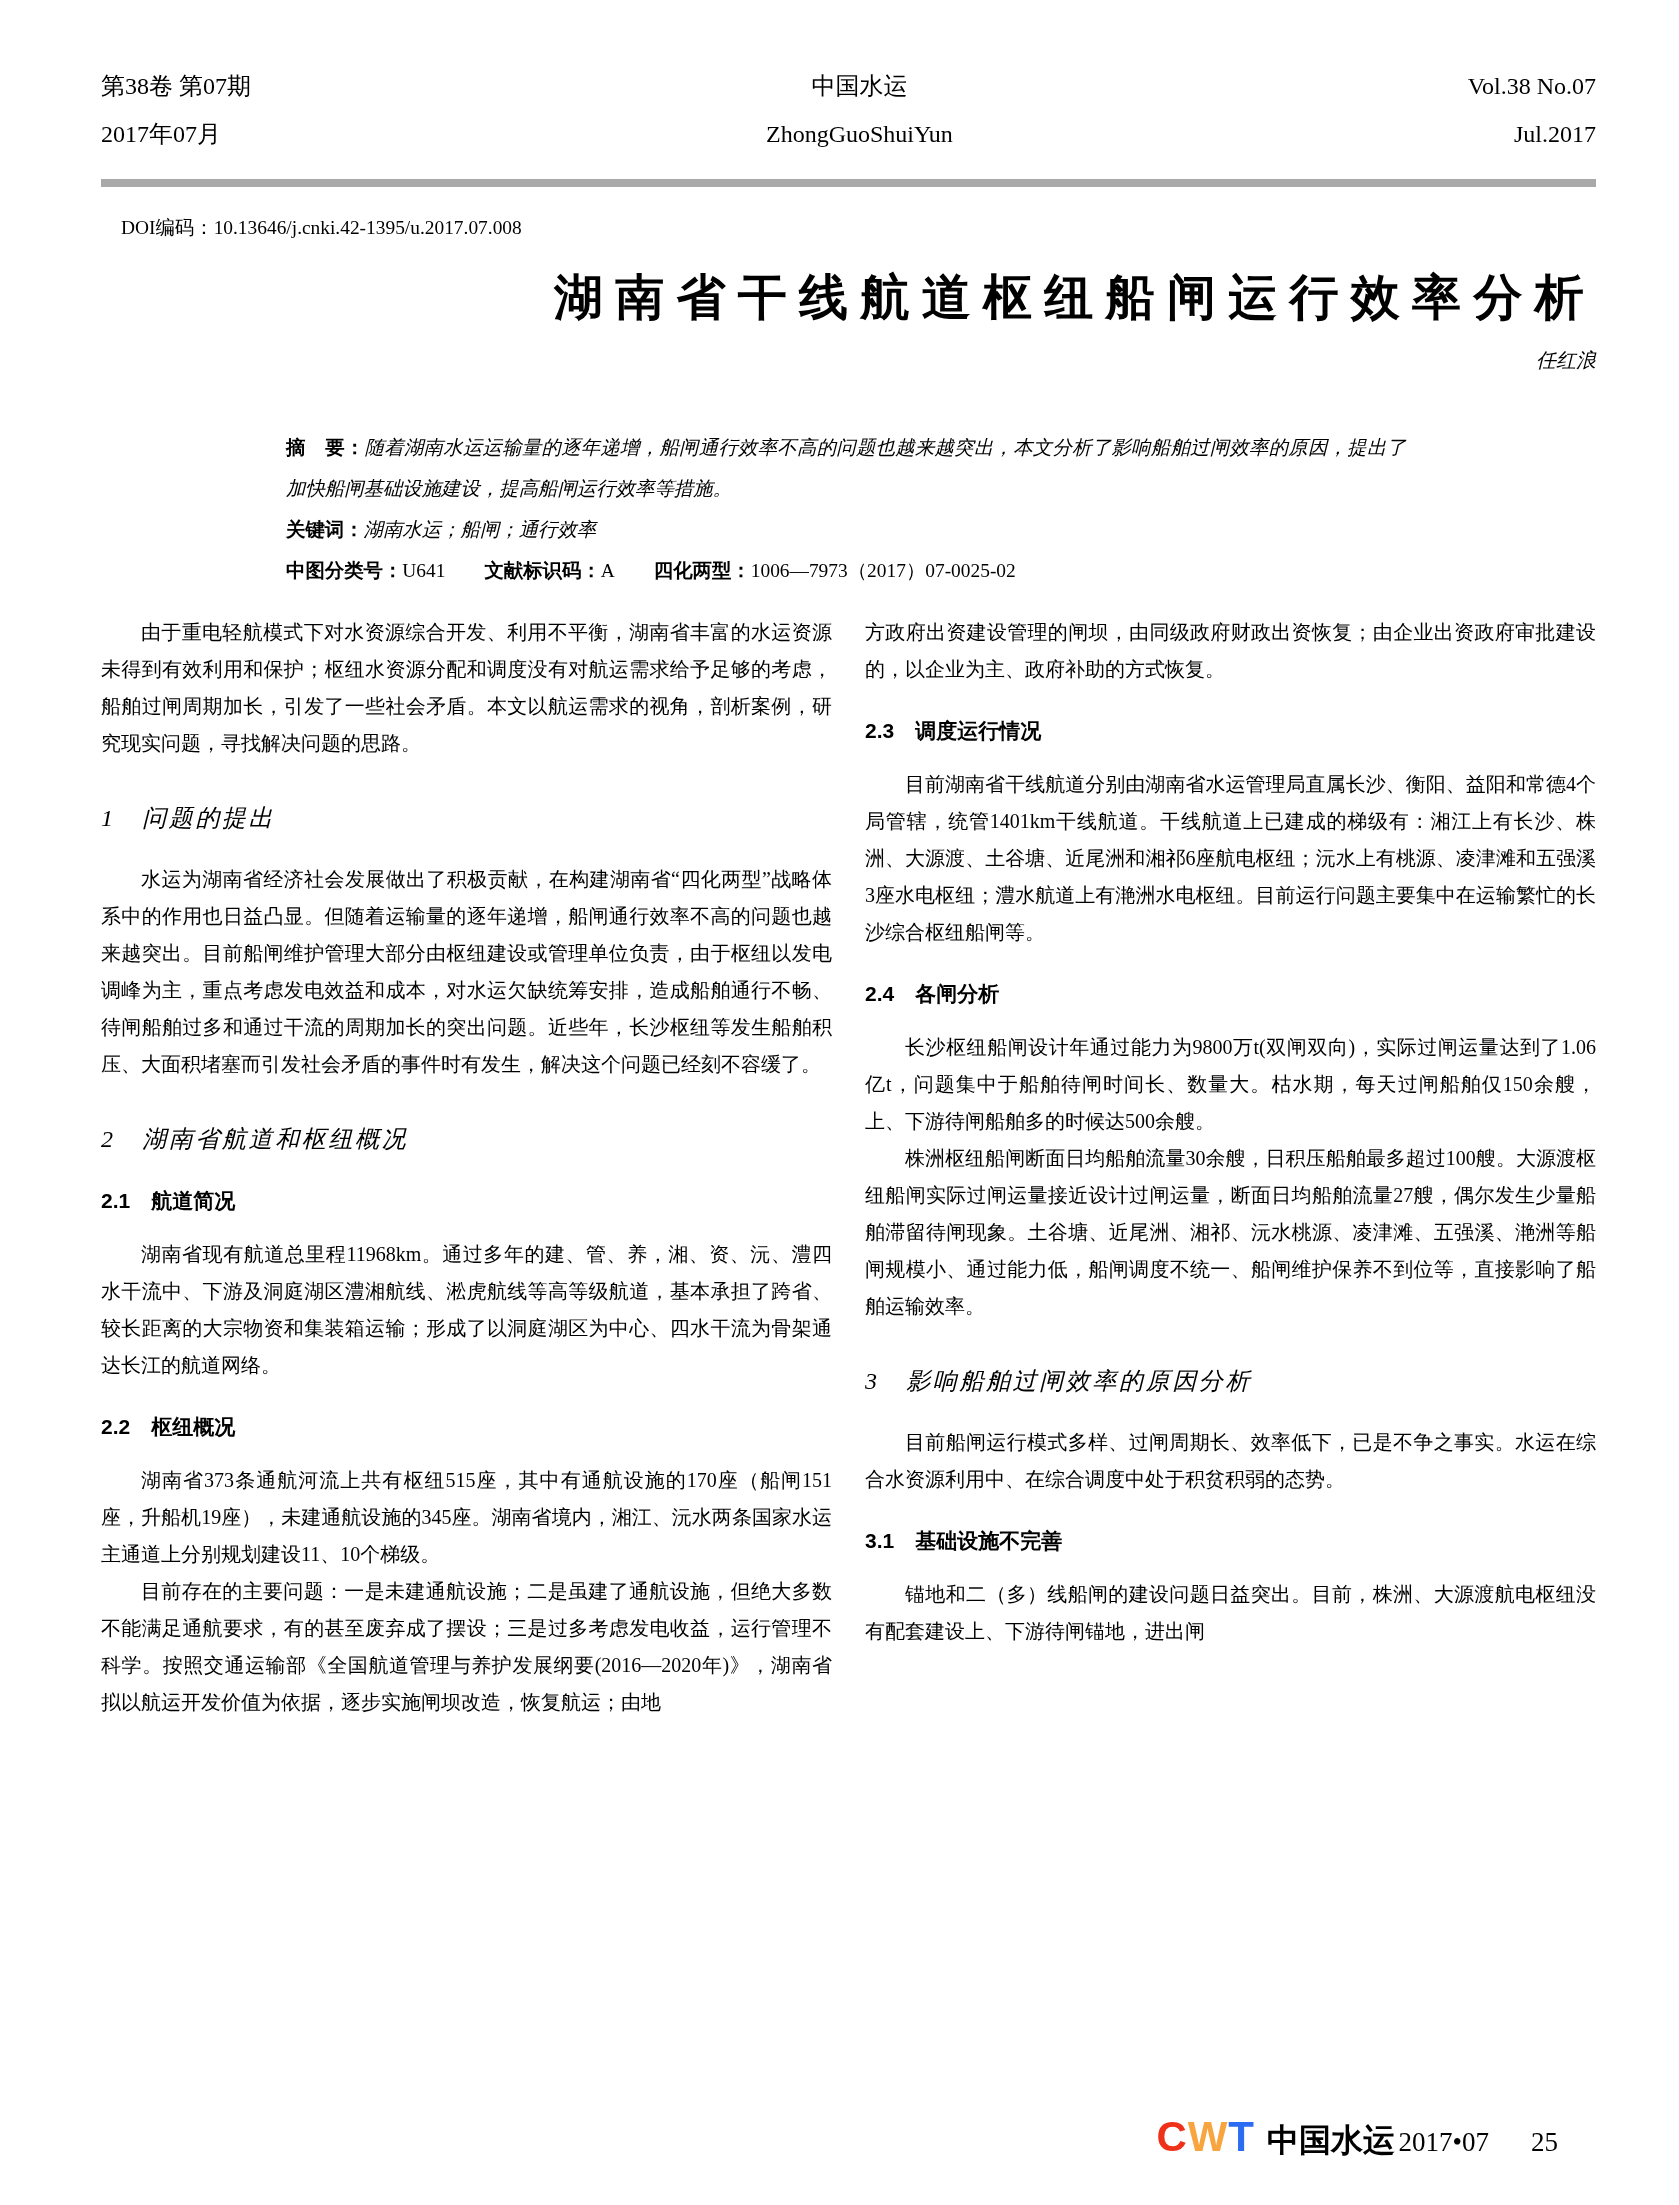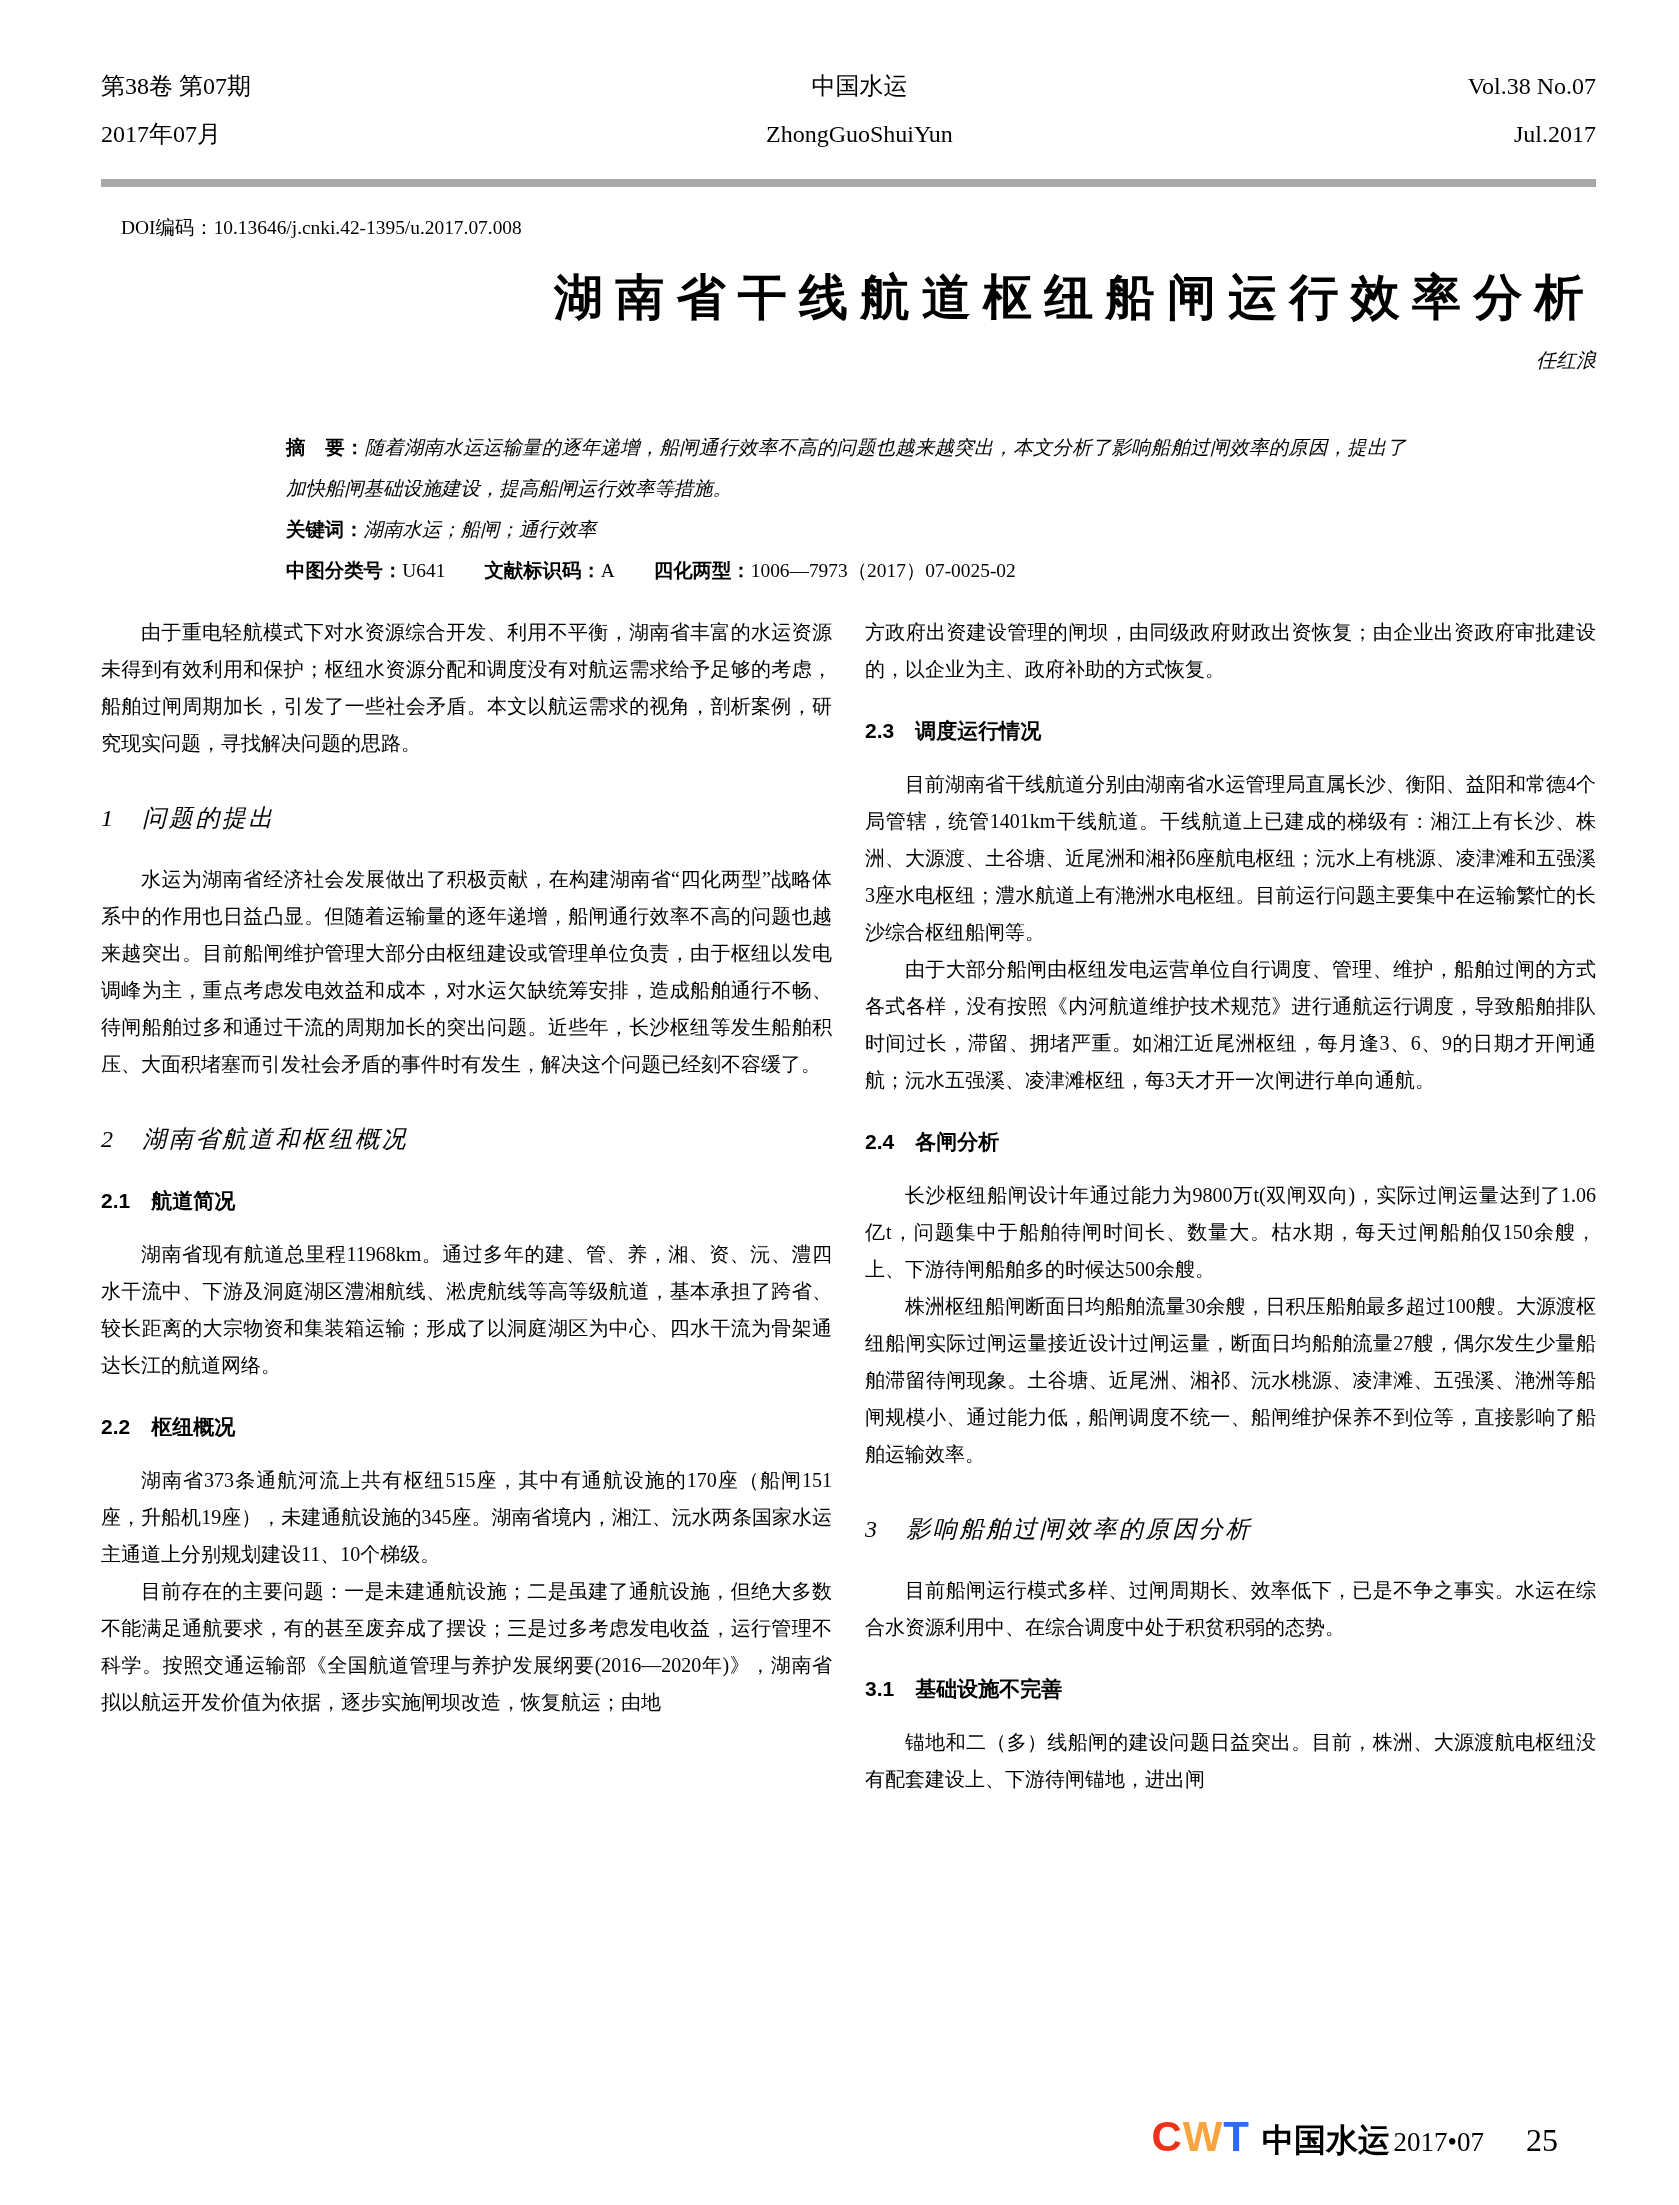--- a/index.html
+++ b/index.html
@@ -39,21 +39,21 @@
   .h1k{font-size:24px;font-weight:400;font-style:italic;margin:38px 0 24px 0;letter-spacing:2.6px;}
   .h2b{font-family:"Liberation Sans", sans-serif;font-weight:700;font-size:21px;margin:24px 0 17px 0;}
   
   .pfooter{position:absolute;top:2113px;right:122px;white-space:nowrap;}
   .cwt{font-family:"Liberation Sans", sans-serif;font-weight:800;font-size:42px;letter-spacing:0.9px;vertical-align:baseline;}
   .cwt .c{color:#ee3118;}
   .cwt .w{color:#f8a43f;}
   .cwt .t{color:#2c6cf2;}
   .fjournal{font-family:"Liberation Sans", sans-serif;font-weight:800;font-size:32px;margin-left:12.3px;}
   .fissue{font-size:27px;margin-left:3.5px;}
-  .fpage{font-size:32px;margin-left:42px;}
+  .fpage{font-size:27px;margin-left:42px;}
 </style>
 </head>
 <body>
 
 <div class="page">
 
   <header class="jheader">
     <div class="hc left">
       <div>第38卷 第07期</div>
       <div>2017年07月</div>
@@ -91,21 +91,20 @@
       <div class="h2b">2.1　航道简况</div>
       <p class="para">湖南省现有航道总里程11968km。通过多年的建、管、养，湘、资、沅、澧四水干流中、下游及洞庭湖区澧湘航线、淞虎航线等高等级航道，基本承担了跨省、较长距离的大宗物资和集装箱运输；形成了以洞庭湖区为中心、四水干流为骨架通达长江的航道网络。</p>
       <div class="h2b">2.2　枢纽概况</div>
       <p class="para">湖南省373条通航河流上共有枢纽515座，其中有通航设施的170座（船闸151座，升船机19座），未建通航设施的345座。湖南省境内，湘江、沅水两条国家水运主通道上分别规划建设11、10个梯级。</p>
       <p class="para">目前存在的主要问题：一是未建通航设施；二是虽建了通航设施，但绝大多数不能满足通航要求，有的甚至废弃成了摆设；三是过多考虑发电收益，运行管理不科学。按照交通运输部《全国航道管理与养护发展纲要(2016—2020年)》，湖南省拟以航运开发价值为依据，逐步实施闸坝改造，恢复航运；由地</p>
     </div>
     <div class="col">
       <p class="para cont">方政府出资建设管理的闸坝，由同级政府财政出资恢复；由企业出资政府审批建设的，以企业为主、政府补助的方式恢复。</p>
       <div class="h2b">2.3　调度运行情况</div>
       <p class="para">目前湖南省干线航道分别由湖南省水运管理局直属长沙、衡阳、益阳和常德4个局管辖，统管1401km干线航道。干线航道上已建成的梯级有：湘江上有长沙、株洲、大源渡、土谷塘、近尾洲和湘祁6座航电枢纽；沅水上有桃源、凌津滩和五强溪3座水电枢纽；澧水航道上有滟洲水电枢纽。目前运行问题主要集中在运输繁忙的长沙综合枢纽船闸等。</p>
-      <p class="para">由于大部分船闸由枢纽发电运营单位自行调度、管理、维护，船舶过闸的方式各式各样，没有按照《内河航道维护技术规范》进行通航运行调度，导致船舶排队时间过长，滞留、拥堵严重。如湘江近尾洲枢纽，每月逢3、6、9的日期才开闸通航；沅水五强溪、凌津滩枢纽，每3天才开一次闸进行单向通航。</p>
       <div class="h2b">2.4　各闸分析</div>
       <p class="para">长沙枢纽船闸设计年通过能力为9800万t(双闸双向)，实际过闸运量达到了1.06亿t，问题集中于船舶待闸时间长、数量大。枯水期，每天过闸船舶仅150余艘，上、下游待闸船舶多的时候达500余艘。</p>
       <p class="para">株洲枢纽船闸断面日均船舶流量30余艘，日积压船舶最多超过100艘。大源渡枢纽船闸实际过闸运量接近设计过闸运量，断面日均船舶流量27艘，偶尔发生少量船舶滞留待闸现象。土谷塘、近尾洲、湘祁、沅水桃源、凌津滩、五强溪、滟洲等船闸规模小、通过能力低，船闸调度不统一、船闸维护保养不到位等，直接影响了船舶运输效率。</p>
       <div class="h1k">3　影响船舶过闸效率的原因分析</div>
       <p class="para">目前船闸运行模式多样、过闸周期长、效率低下，已是不争之事实。水运在综合水资源利用中、在综合调度中处于积贫积弱的态势。</p>
       <div class="h2b">3.1　基础设施不完善</div>
       <p class="para">锚地和二（多）线船闸的建设问题日益突出。目前，株洲、大源渡航电枢纽没有配套建设上、下游待闸锚地，进出闸</p>
     </div>
   </div>
 

